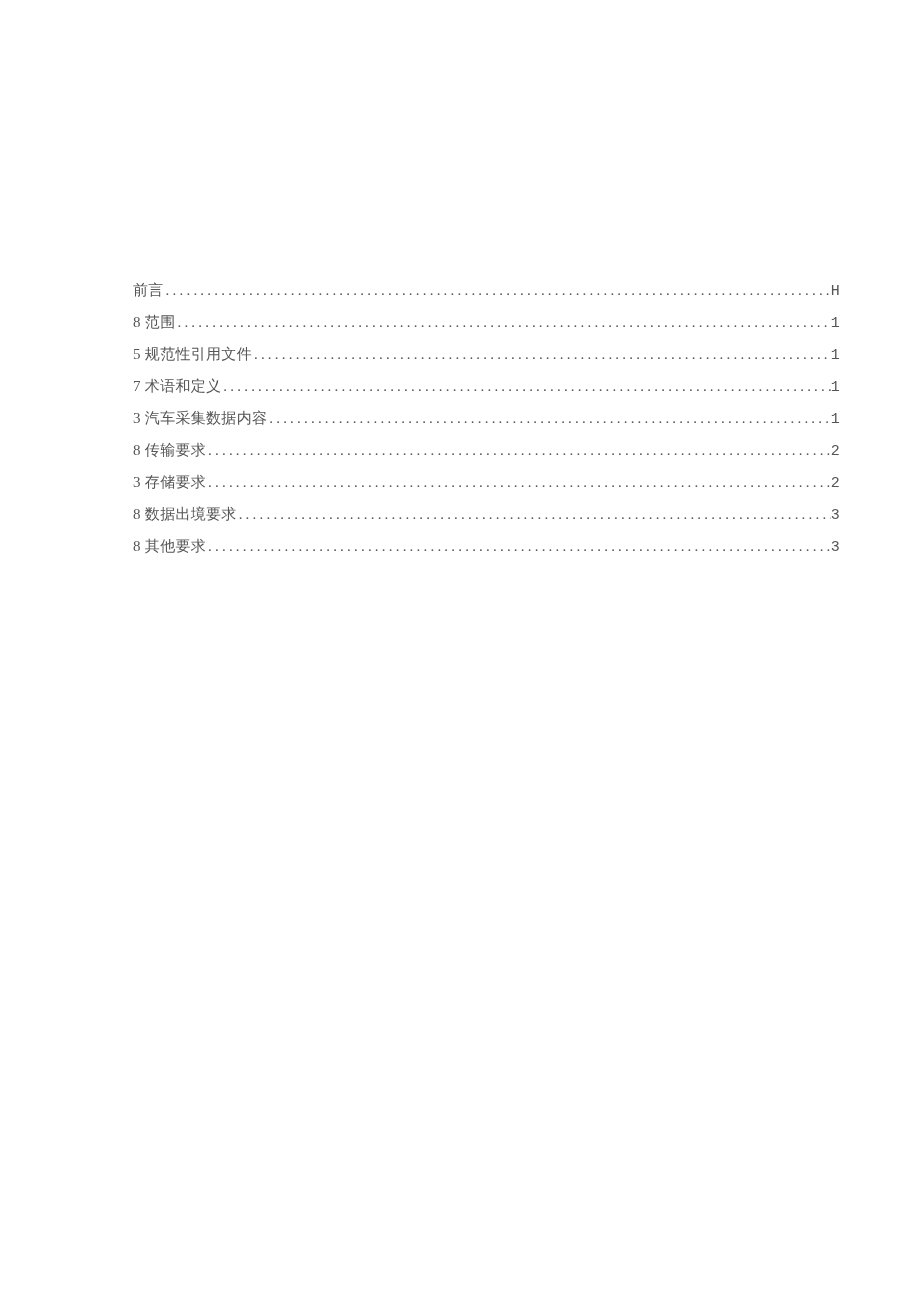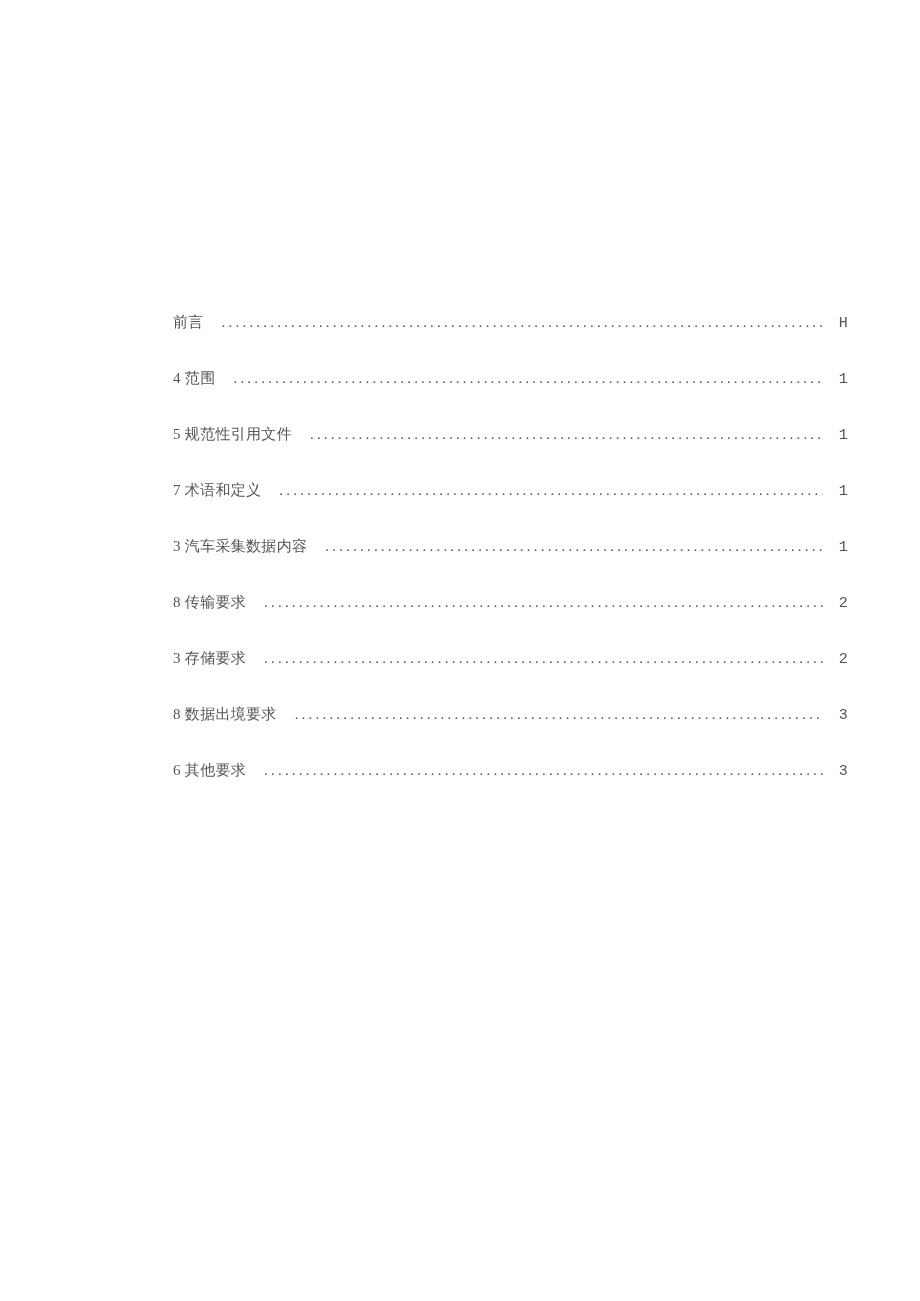--- a/index.html
+++ b/index.html
@@ -1,15 +1,15 @@
 <!DOCTYPE html>
 <html><head>
   <meta charset="utf-8">
   <style>
-    * { margin: 8px; padding: 0; box-sizing: border-box; }
+    * { margin: 0; padding: 0; box-sizing: border-box; }
     html, body { width: 920px; height: 1301px; background: #ffffff; }
     body {
       font-family: "SimSun", "宋体", serif;
       color: #555555;
       padding-top: 275px;
       padding-left: 133px;
       padding-right: 80px;
     }
     .toc { width: 707px; }
     .toc-row {
@@ -39,21 +39,21 @@
 </head>
 <body>
 
 <div class="toc">
   <div class="toc-row">
     <span class="toc-label">前言</span>
     <span class="toc-leader"></span>
     <span class="toc-page">H</span>
   </div>
   <div class="toc-row">
-    <span class="toc-label">4 范围</span>
+    <span class="toc-label">8 范围</span>
     <span class="toc-leader"></span>
     <span class="toc-page">1</span>
   </div>
   <div class="toc-row">
     <span class="toc-label">5 规范性引用文件</span>
     <span class="toc-leader"></span>
     <span class="toc-page">1</span>
   </div>
   <div class="toc-row">
     <span class="toc-label">7 术语和定义</span>
@@ -74,17 +74,17 @@
     <span class="toc-label">3 存储要求</span>
     <span class="toc-leader"></span>
     <span class="toc-page">2</span>
   </div>
   <div class="toc-row">
     <span class="toc-label">8 数据出境要求</span>
     <span class="toc-leader"></span>
     <span class="toc-page">3</span>
   </div>
   <div class="toc-row">
-    <span class="toc-label">6 其他要求</span>
+    <span class="toc-label">8 其他要求</span>
     <span class="toc-leader"></span>
     <span class="toc-page">3</span>
   </div>
 </div>
 
 </body></html>

